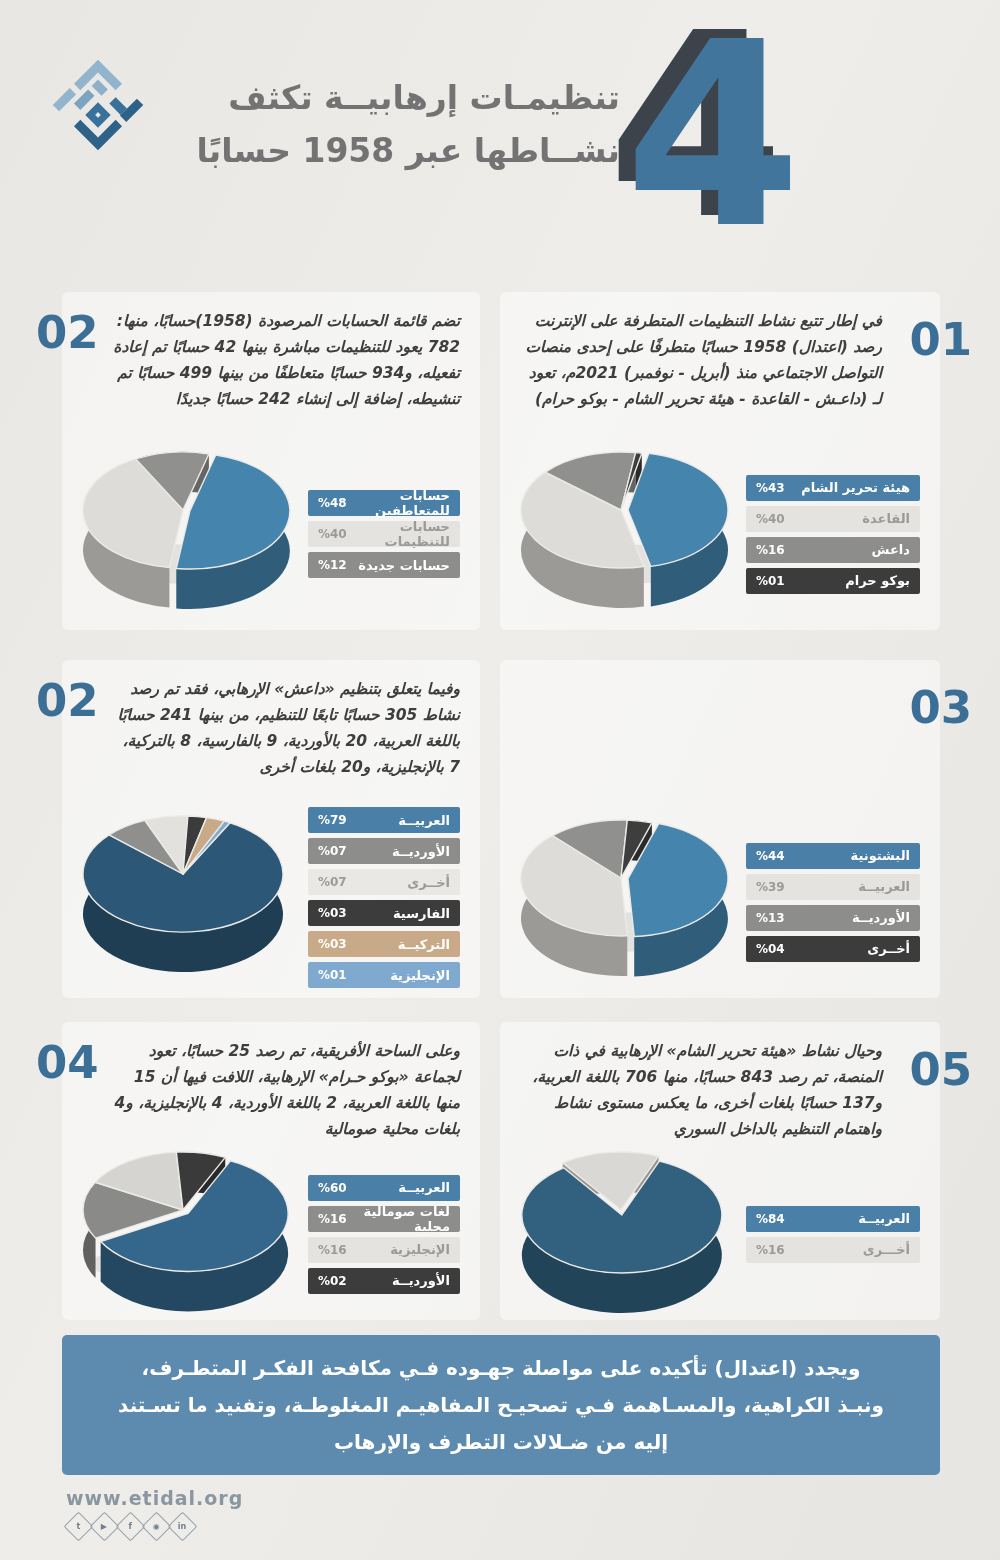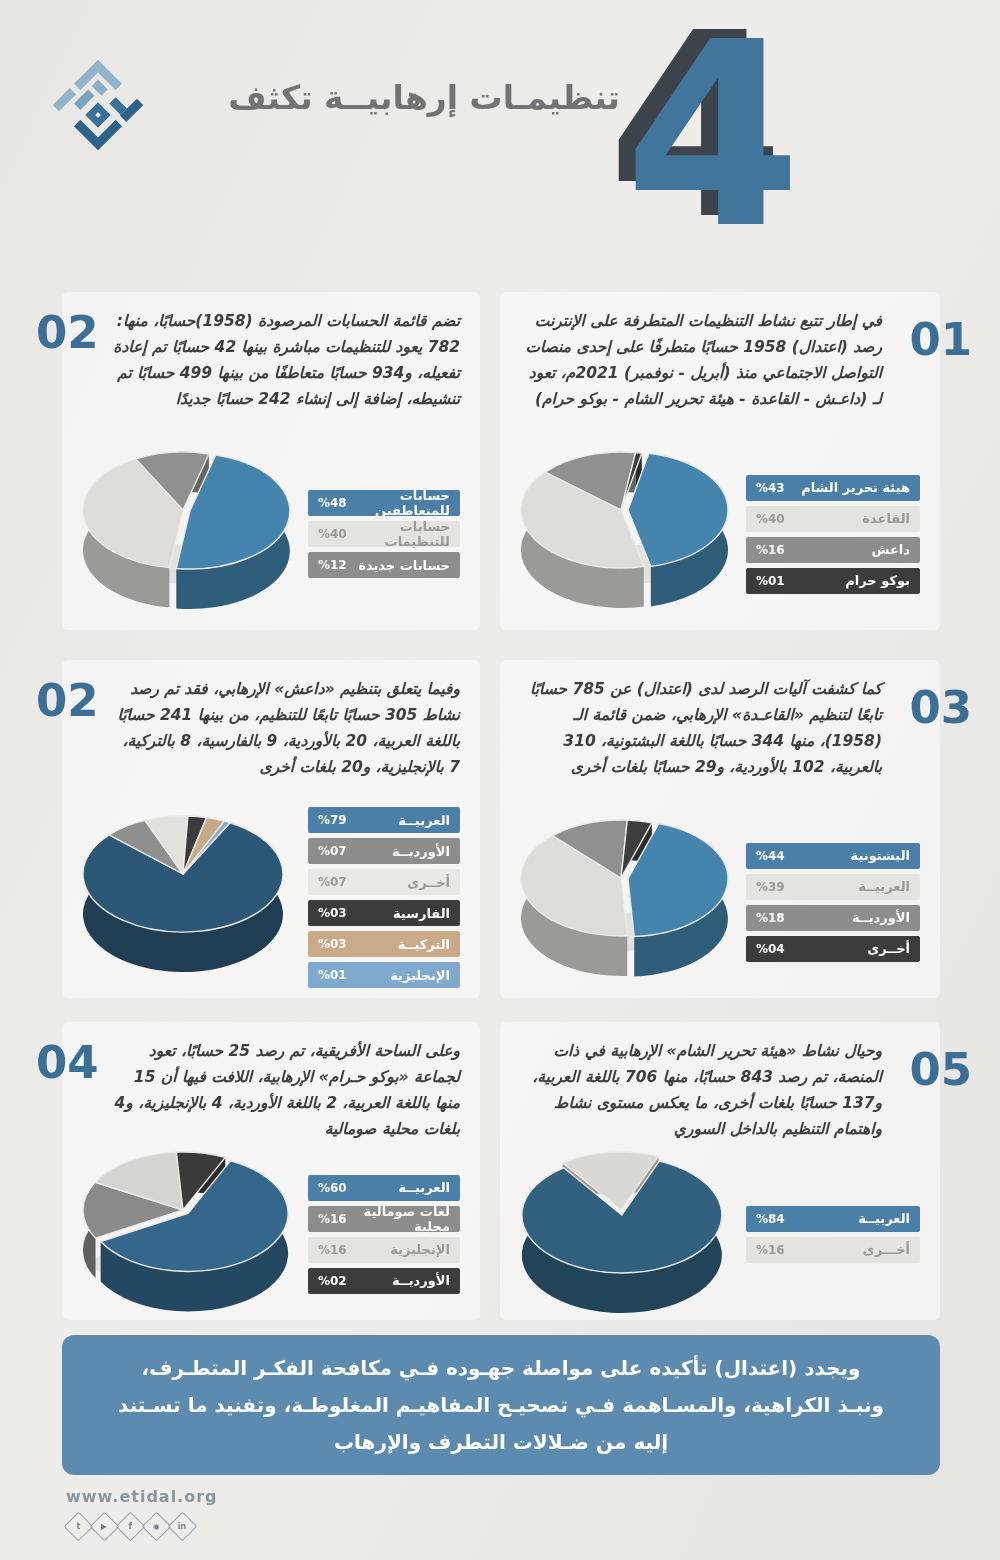--- a/index.html
+++ b/index.html
@@ -52,28 +52,28 @@
   
   #sec0{left:500px;top:292px;width:440px;height:338px;}
   #sec1{left:62px; top:292px;width:418px;height:338px;align-items:flex-end;}
   #sec2{left:500px;top:660px;width:440px;height:338px;}
   #sec3{left:62px; top:660px;width:418px;height:338px;}
   #sec4{left:500px;top:1022px;width:440px;height:298px;}
   #sec5{left:62px; top:1022px;width:418px;height:298px;}
   
   .banner{
     position:absolute;left:62px;top:1335px;width:878px;height:140px;
-    background:#5d8bb0;border-radius:12px;display:flex;align-items:center;justify-content:center;
+    background:#5d8bb0;border-radius:5px;display:flex;align-items:center;justify-content:center;
   }
   .banner p{
     direction:rtl;text-align:center;color:#ffffff;font-weight:bold;
     font-size:20px;line-height:1.85;margin:0;padding:0 56px;
   }
   
-  .site-url{position:absolute;left:66px;top:1487px;color:#8a96a0;font-weight:bold;font-size:16px;letter-spacing:1px;}
+  .site-url{position:absolute;left:66px;top:1487px;color:#8a96a0;font-weight:bold;font-size:19px;letter-spacing:1px;}
   .socials{position:absolute;left:68px;top:1516px;display:flex;gap:5px;}
   .soc{
     width:19px;height:19px;border:1.5px solid #94a2ac;transform:rotate(45deg);
     display:flex;align-items:center;justify-content:center;border-radius:2px;
   }
   .soc span{transform:rotate(-45deg);font-size:8px;font-weight:bold;color:#6f8292;line-height:1;}
 </style>
 </head>
 <body>
 
@@ -88,20 +88,21 @@
       <path d="M92 92 h-34 v-9 h25 v-25 h9 z" fill="#2f6288"></path>
       <rect x="83" y="28" width="9" height="24" fill="#2f6288"></rect>
       <path d="M58 58 h18 v18 h-18 z M65 65 v4 h4 v-4 z" fill="#39719a" fill-rule="evenodd"></path>
       <rect x="67" y="42" width="16" height="9" fill="#39719a"></rect>
     </g>
   </svg>
 
   <div class="big4">4</div>
   <div class="title">
     <div>تنظيمـات إرهابيــة تكثف</div>
+    <div>نشــاطها عبر 1958 حسابًا</div>
   </div>
 
   <div id="sec0" class="card colR">
     <div class="num">01</div>
     <p class="txt">في إطار تتبع نشاط التنظيمات المتطرفة على الإنترنت رصد (اعتدال) 1958 حسابًا متطرفًا على إحدى منصات التواصل الاجتماعي منذ (أبريل - نوفمبر) 2021م، تعود لـ (داعـش - القاعدة - هيئة تحرير الشام - بوكو حرام)</p>
     <div class="chart-row">
       <div class="pie-wrap"><svg width="230" height="168" viewBox="0 0 230 168">
             <ellipse cx="115" cy="116" rx="92" ry="19.720000000000002" fill="rgba(60,60,60,0.10)"></ellipse>
             <path d="M 142.7907852673345 5.21508023685805 A 100 58 0 0 1 144.83470319662416 118.41521744606206 L 144.83470319662416 158.41521744606206 A 100 58 0 0 0 142.7907852673345 45.21508023685805 Z" fill="#305d79"></path>
             <path d="M 137.83508701106558 118.4675763666433 A 100 58 0 0 1 39.30049443482436 24.101604968573888 L 39.30049443482436 64.1016049685739 A 100 58 0 0 0 137.83508701106558 158.4675763666433 Z" fill="#9b9a97"></path>
@@ -158,21 +159,20 @@
           <div class="legend-row" style="background: rgb(141, 141, 139); color: rgb(255, 255, 255);">
             <span class="lbl">حسابات جديدة</span>
             <span class="pct">%12</span>
           </div>
         </div>
     </div>
   </div>
 
   <div id="sec2" class="card colR">
     <div class="num">03</div>
-    <p class="txt">كما كشفت آليات الرصد لدى (اعتدال) عن 785 حسابًا تابعًا لتنظيم «القاعـدة» الإرهابي، ضمن قائمة الـ (1958)، منها 344 حسابًا باللغة البشتونية، 310 بالعربية، 102 بالأوردية، و29 حسابًا بلغات أخرى</p>
     <div class="chart-row">
       <div class="pie-wrap"><svg width="230" height="168" viewBox="0 0 230 168">
             <ellipse cx="115" cy="116" rx="92" ry="19.720000000000002" fill="rgba(60,60,60,0.10)"></ellipse>
             <path d="M 152.8465023466961 7.4653882227026145 A 100 58 0 0 1 128.2238548621327 120.51221641666126 L 128.2238548621327 160.51221641666126 A 100 58 0 0 0 152.8465023466961 47.465388222702614 Z" fill="#305d79"></path>
             <path d="M 121.27905195293135 119.88555024883975 A 100 58 0 0 1 46.54528940713111 19.719819609558144 L 46.54528940713111 59.719819609558144 A 100 58 0 0 0 121.27905195293135 159.88555024883976 Z" fill="#9b9a97"></path>
             <path d="M 46.54528940713111 19.719819609558144 A 100 58 0 0 1 121.27905195293128 4.114449751160251 L 121.27905195293128 44.11444975116025 A 100 58 0 0 0 46.54528940713111 59.719819609558144 Z" fill="#656563"></path>
             <path d="M 121.27905195293128 4.114449751160251 A 100 58 0 0 1 145.90169943749473 6.838722054881089 L 145.90169943749473 46.83872205488109 A 100 58 0 0 0 121.27905195293128 44.11444975116025 Z" fill="#2b2b2b"></path>
             <path d="M 121.94480290920134 62.62666616782152 L 152.8465023466961 7.4653882227026145 A 100 58 0 0 1 128.2238548621327 120.51221641666126 Z" fill="#4585ad" stroke="#ebeae7" stroke-width="1.4" stroke-linejoin="round"></path>
             <path d="M 115 62 L 121.27905195293135 119.88555024883975 A 100 58 0 0 1 46.54528940713111 19.719819609558144 Z" fill="#dedcd8" stroke="#ebeae7" stroke-width="1.4" stroke-linejoin="round"></path>
             <path d="M 115 62 L 46.54528940713111 19.719819609558144 A 100 58 0 0 1 121.27905195293128 4.114449751160251 Z" fill="#90908e" stroke="#ebeae7" stroke-width="1.4" stroke-linejoin="round"></path>
@@ -182,21 +182,21 @@
           <div class="legend-row" style="background: rgb(74, 128, 168); color: rgb(255, 255, 255);">
             <span class="lbl">البشتونية</span>
             <span class="pct">%44</span>
           </div>
           <div class="legend-row" style="background: rgb(228, 227, 224); color: rgb(154, 154, 150);">
             <span class="lbl">العربيــة</span>
             <span class="pct">%39</span>
           </div>
           <div class="legend-row" style="background: rgb(141, 141, 139); color: rgb(255, 255, 255);">
             <span class="lbl">الأورديــة</span>
-            <span class="pct">%18</span>
+            <span class="pct">%13</span>
           </div>
           <div class="legend-row" style="background: rgb(60, 60, 60); color: rgb(255, 255, 255);">
             <span class="lbl">أخــرى</span>
             <span class="pct">%04</span>
           </div>
         </div>
     </div>
   </div>
 
   <div id="sec3" class="card colL">

